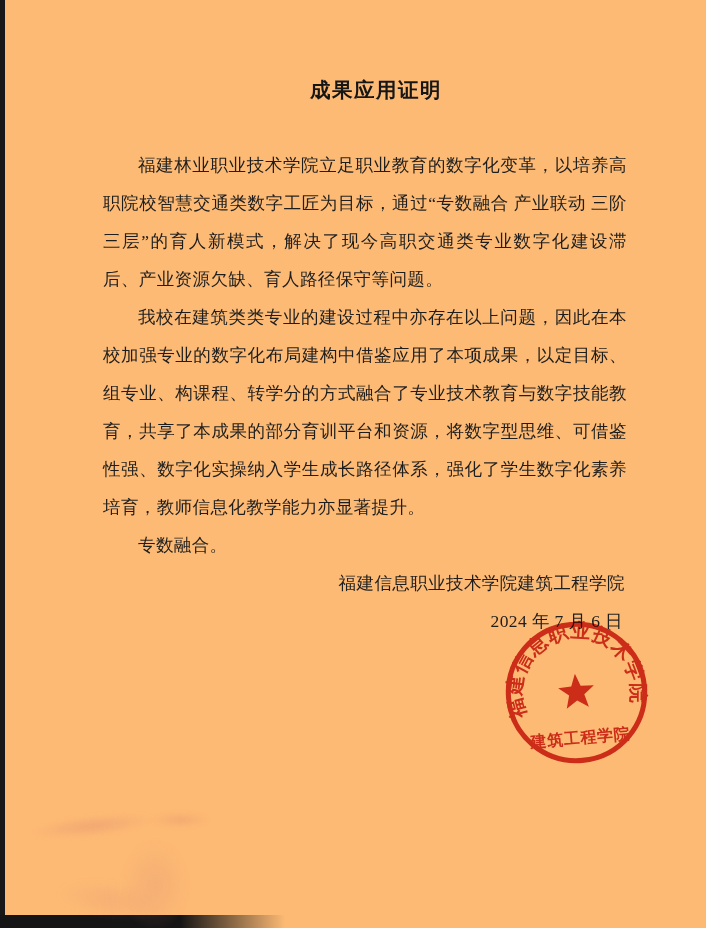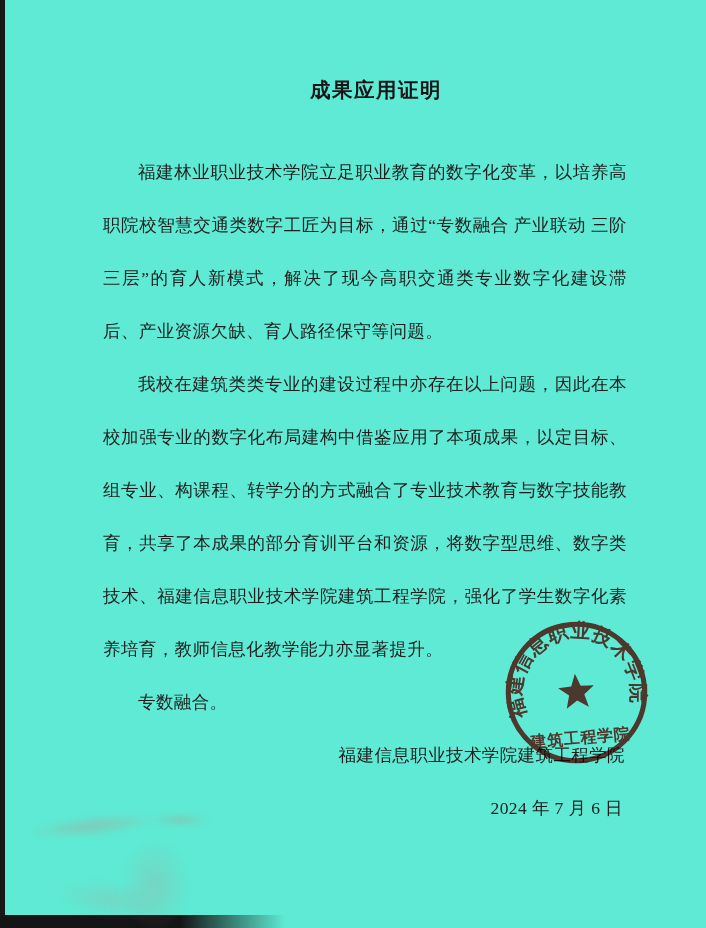--- a/index.html
+++ b/index.html
@@ -1,19 +1,19 @@
 <!DOCTYPE html>
 <html><head>
 <meta charset="utf-8">
 <style>
   html,body{margin:0;padding:0;background:#ffffff;}
   .page{
     position:relative;
     width:706px;height:928px;
-    background:#5eead4;
+    background:#fdba74;
     overflow:hidden;
     font-family:"Liberation Serif","DejaVu Serif",serif;
   }
   
   .edge-left{
     position:absolute;left:0;top:0;width:5px;height:928px;
     background:#181818;
   }
   .edge-bottom{
     position:absolute;left:0;top:915px;height:13px;width:300px;
@@ -22,21 +22,21 @@
   
   .doc-title{
     position:absolute;top:76px;left:103px;width:524px;
     margin:0;text-align:center;text-indent:22px;
     font-size:20.5px;font-weight:700;letter-spacing:1.5px;
     color:#161616;
   }
   
   .doc-body{
     position:absolute;left:103px;top:146px;width:524px;
-    font-size:17.5px;line-height:53px;letter-spacing:.4px;
+    font-size:17.5px;line-height:38px;letter-spacing:.4px;
     color:#1e1e1e;
     text-align:justify;text-justify:inter-character;
   }
   .doc-body p{margin:0;text-indent:2em;}
   .sig-line{
     text-align:right;text-indent:0;
     padding-right:2px;white-space:nowrap;
   }
   .date-line{
     text-align:right;text-indent:0;
@@ -69,21 +69,21 @@
 
 <div class="page">
 
   <div class="edge-left"></div>
   <div class="edge-bottom"></div>
 
   <h1 class="doc-title">成果应用证明</h1>
 
   <div class="doc-body">
     <p>福建林业职业技术学院立足职业教育的数字化变革，以培养高职院校智慧交通类数字工匠为目标，通过“专数融合 产业联动 三阶三层”的育人新模式，解决了现今高职交通类专业数字化建设滞后、产业资源欠缺、育人路径保守等问题。</p>
-    <p>我校在建筑类类专业的建设过程中亦存在以上问题，因此在本校加强专业的数字化布局建构中借鉴应用了本项成果，以定目标、组专业、构课程、转学分的方式融合了专业技术教育与数字技能教育，共享了本成果的部分育训平台和资源，将数字型思维、数字类技术、福建信息职业技术学院建筑工程学院，强化了学生数字化素养培育，教师信息化教学能力亦显著提升。</p>
+    <p>我校在建筑类类专业的建设过程中亦存在以上问题，因此在本校加强专业的数字化布局建构中借鉴应用了本项成果，以定目标、组专业、构课程、转学分的方式融合了专业技术教育与数字技能教育，共享了本成果的部分育训平台和资源，将数字型思维、可借鉴性强、数字化实操纳入学生成长路径体系，强化了学生数字化素养培育，教师信息化教学能力亦显著提升。</p>
     <p>专数融合。</p>
     <div class="sig-line">福建信息职业技术学院建筑工程学院</div>
     <div class="date-line">2024 年 7 月 6 日</div>
   </div>
 
   <svg class="seal" viewBox="0 0 200 200" aria-hidden="true">
     <defs>
       <path id="sealArc" d="M 28.6 126 A 76 76 0 1 1 171.4 126" fill="none"></path>
     </defs>
     <circle cx="100" cy="100" r="94" fill="none" stroke="currentColor" stroke-width="7"></circle>

